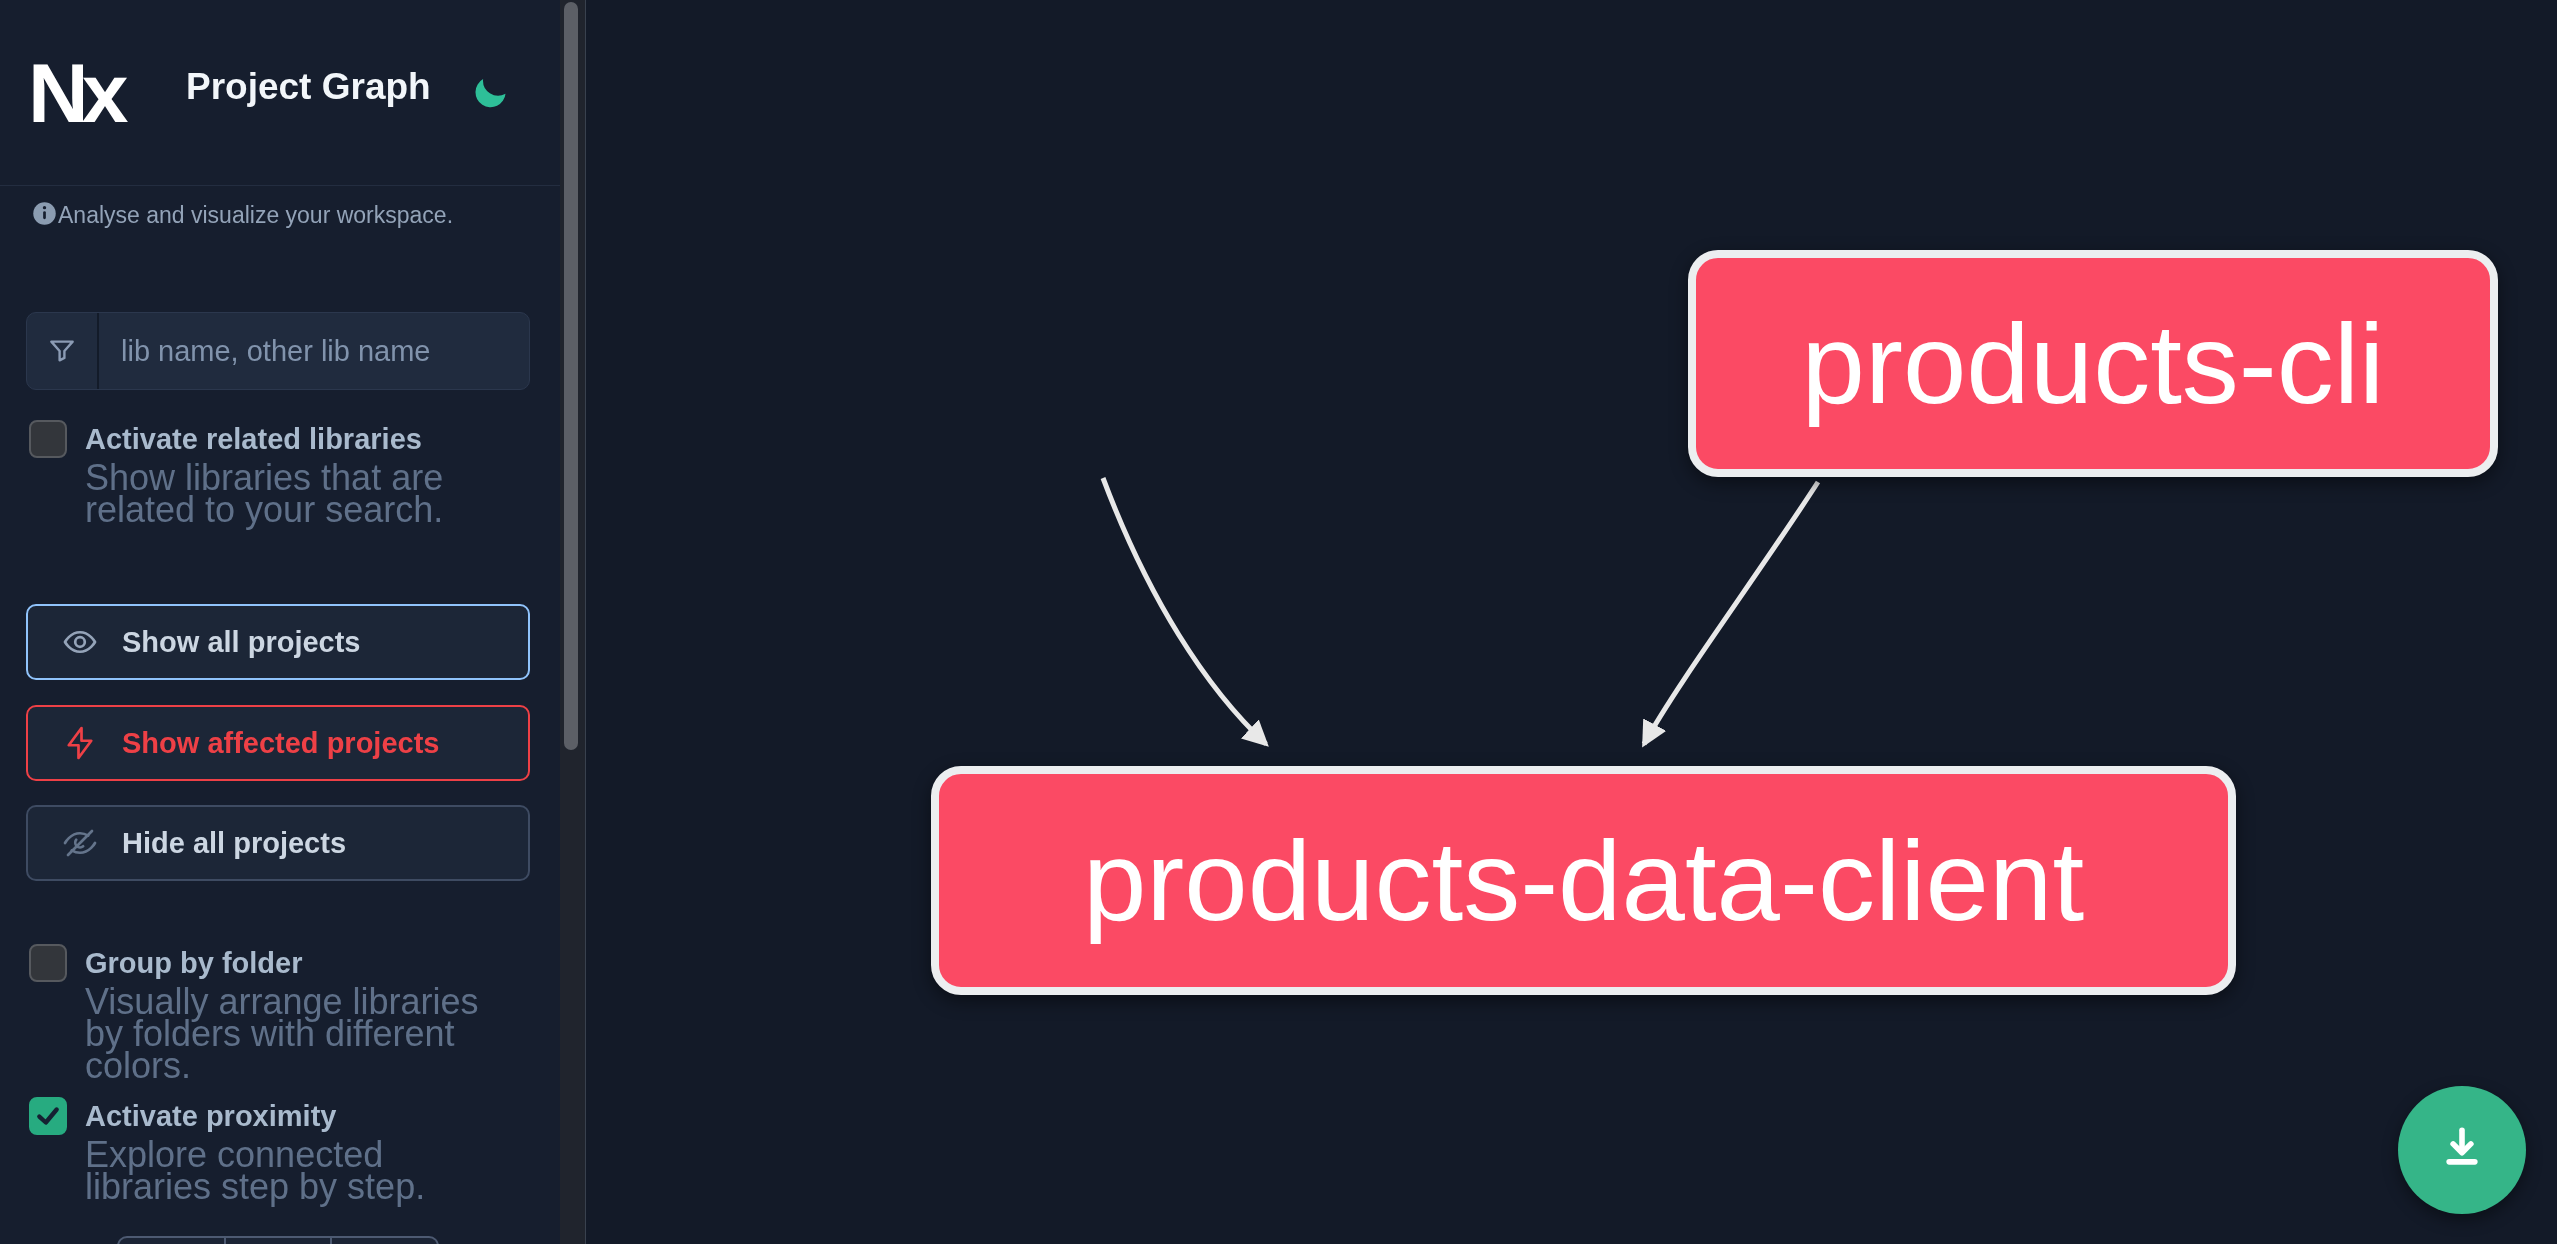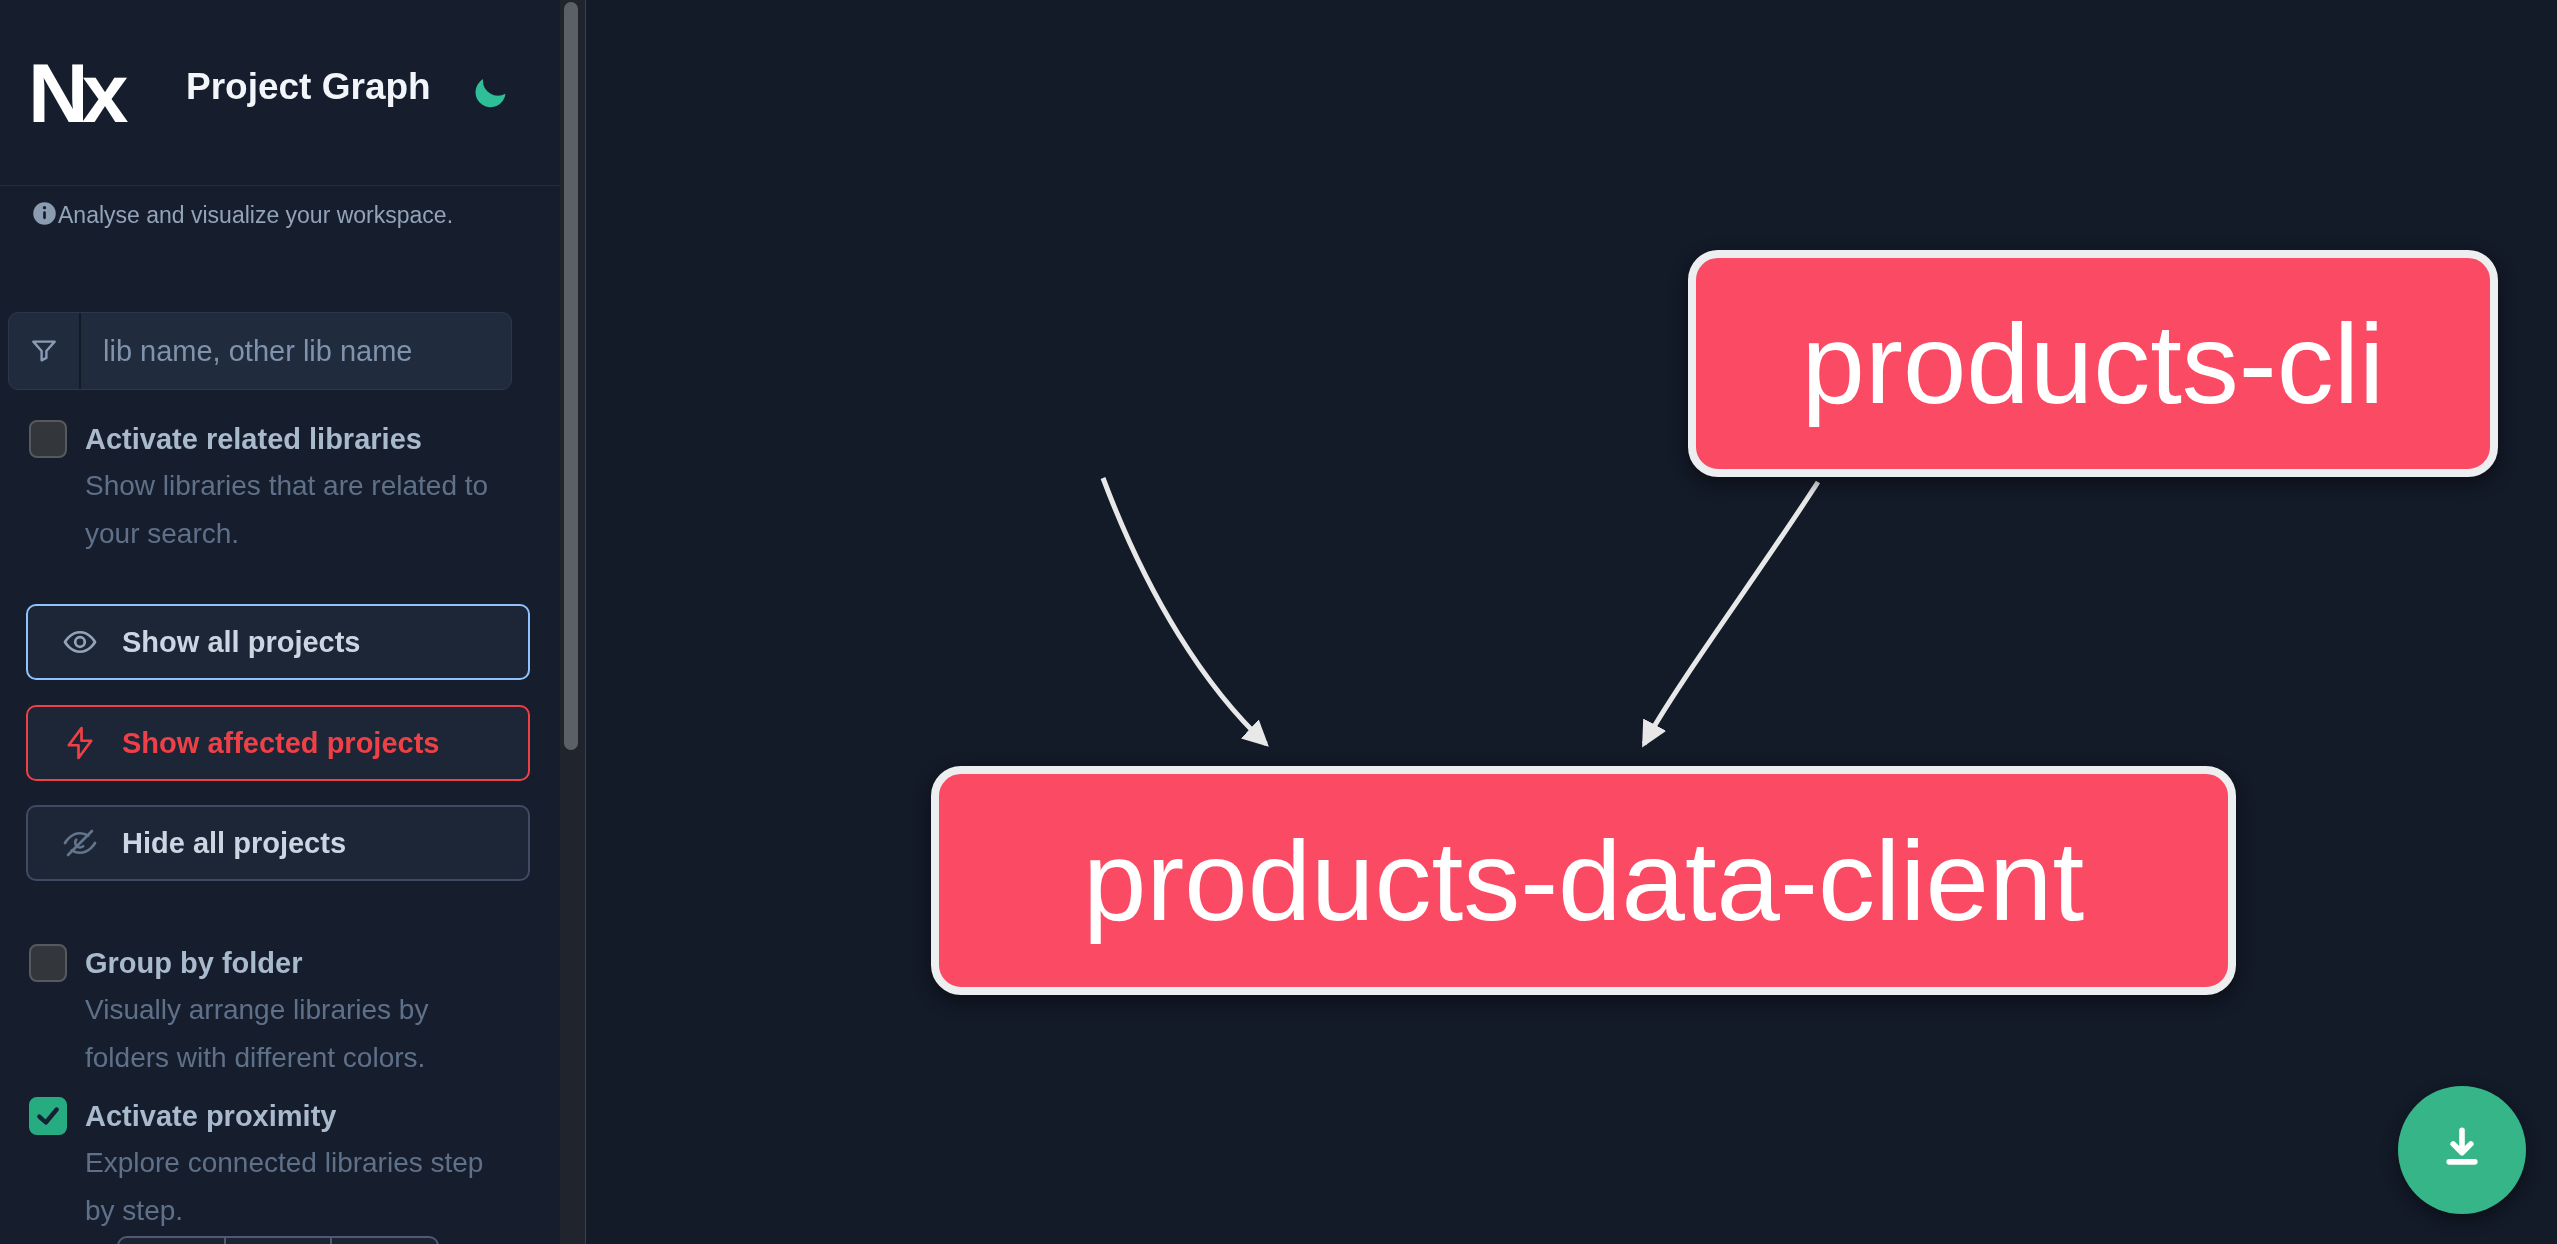--- a/index.html
+++ b/index.html
@@ -16,41 +16,41 @@
           color:#ffffff; font-weight:800; font-size:84px; line-height:78px;
           letter-spacing:-7px; }
   .app-title { position:absolute; left:186px; top:66px; font-size:37px;
                font-weight:700; color:#f2f6fa; letter-spacing:0; }
   .theme-toggle { position:absolute; left:466px; top:70px; width:48px; height:48px;
                   background:none; border:none; cursor:pointer; }
   .tagline-row { position:absolute; left:31px; top:200px; display:flex;
                  align-items:center; }
   .tagline { color:#93a3b8; font-size:23px; }
 
-  .search { position:absolute; left:8px; top:312px; width:504px; height:78px;
+  .search { position:absolute; left:26px; top:312px; width:504px; height:78px;
             background:#202b3e; border:1px solid #2b374d; border-radius:10px;
             display:flex; align-items:stretch; overflow:hidden; }
   .search-iconbox { width:72px; display:flex; align-items:center; justify-content:center;
                     border-right:2px solid #131b29; flex:none; }
   .search input { flex:1; background:transparent; border:none; outline:none;
                   color:#c7d2e2; font-size:29px; padding:0 22px;
                   font-family:"Liberation Sans", sans-serif; }
   .search input::placeholder { color:#8193ac; }
 
   .optrow { position:absolute; left:29px; width:505px; }
   .checkbox { position:absolute; left:0; top:0; width:38px; height:38px;
               background:#33363b; border:2px solid #56595e; border-radius:8px;
               display:flex; align-items:center; justify-content:center; cursor:pointer; }
   .checkbox .tick { display:none; }
   .checkbox.checked { background:#27ab80; border-color:#27ab80; }
   .checkbox.checked .tick { display:block; }
   .opt-label { position:absolute; left:56px; top:3px; font-size:29px; font-weight:600;
                color:#a9bacd; white-space:nowrap; }
-  .opt-desc { position:absolute; left:56px; top:42px; font-size:28px; color:#5f7089;
-              line-height:48px; max-width:415px; }
+  .opt-desc { position:absolute; left:56px; top:42px; font-size:36px; color:#5f7089;
+              line-height:32px; max-width:415px; }
 
   .sb-btn { position:absolute; left:26px; width:504px; height:76px;
             background:#1c2637; border-radius:10px; display:flex; align-items:center;
             cursor:pointer; font-family:"Liberation Sans", sans-serif; }
   .sb-btn .ic { margin-left:34px; display:flex; }
   .sb-btn .lbl { margin-left:24px; font-size:29px; font-weight:600; color:#ccd6e2; }
   .btn-focus   { border:2px solid #90c3fb; }
   .btn-affect  { border:2px solid #ee4046; }
   .btn-affect .lbl { color:#ee4046; }
   .btn-plain   { border:2px solid #3e4b62; }

